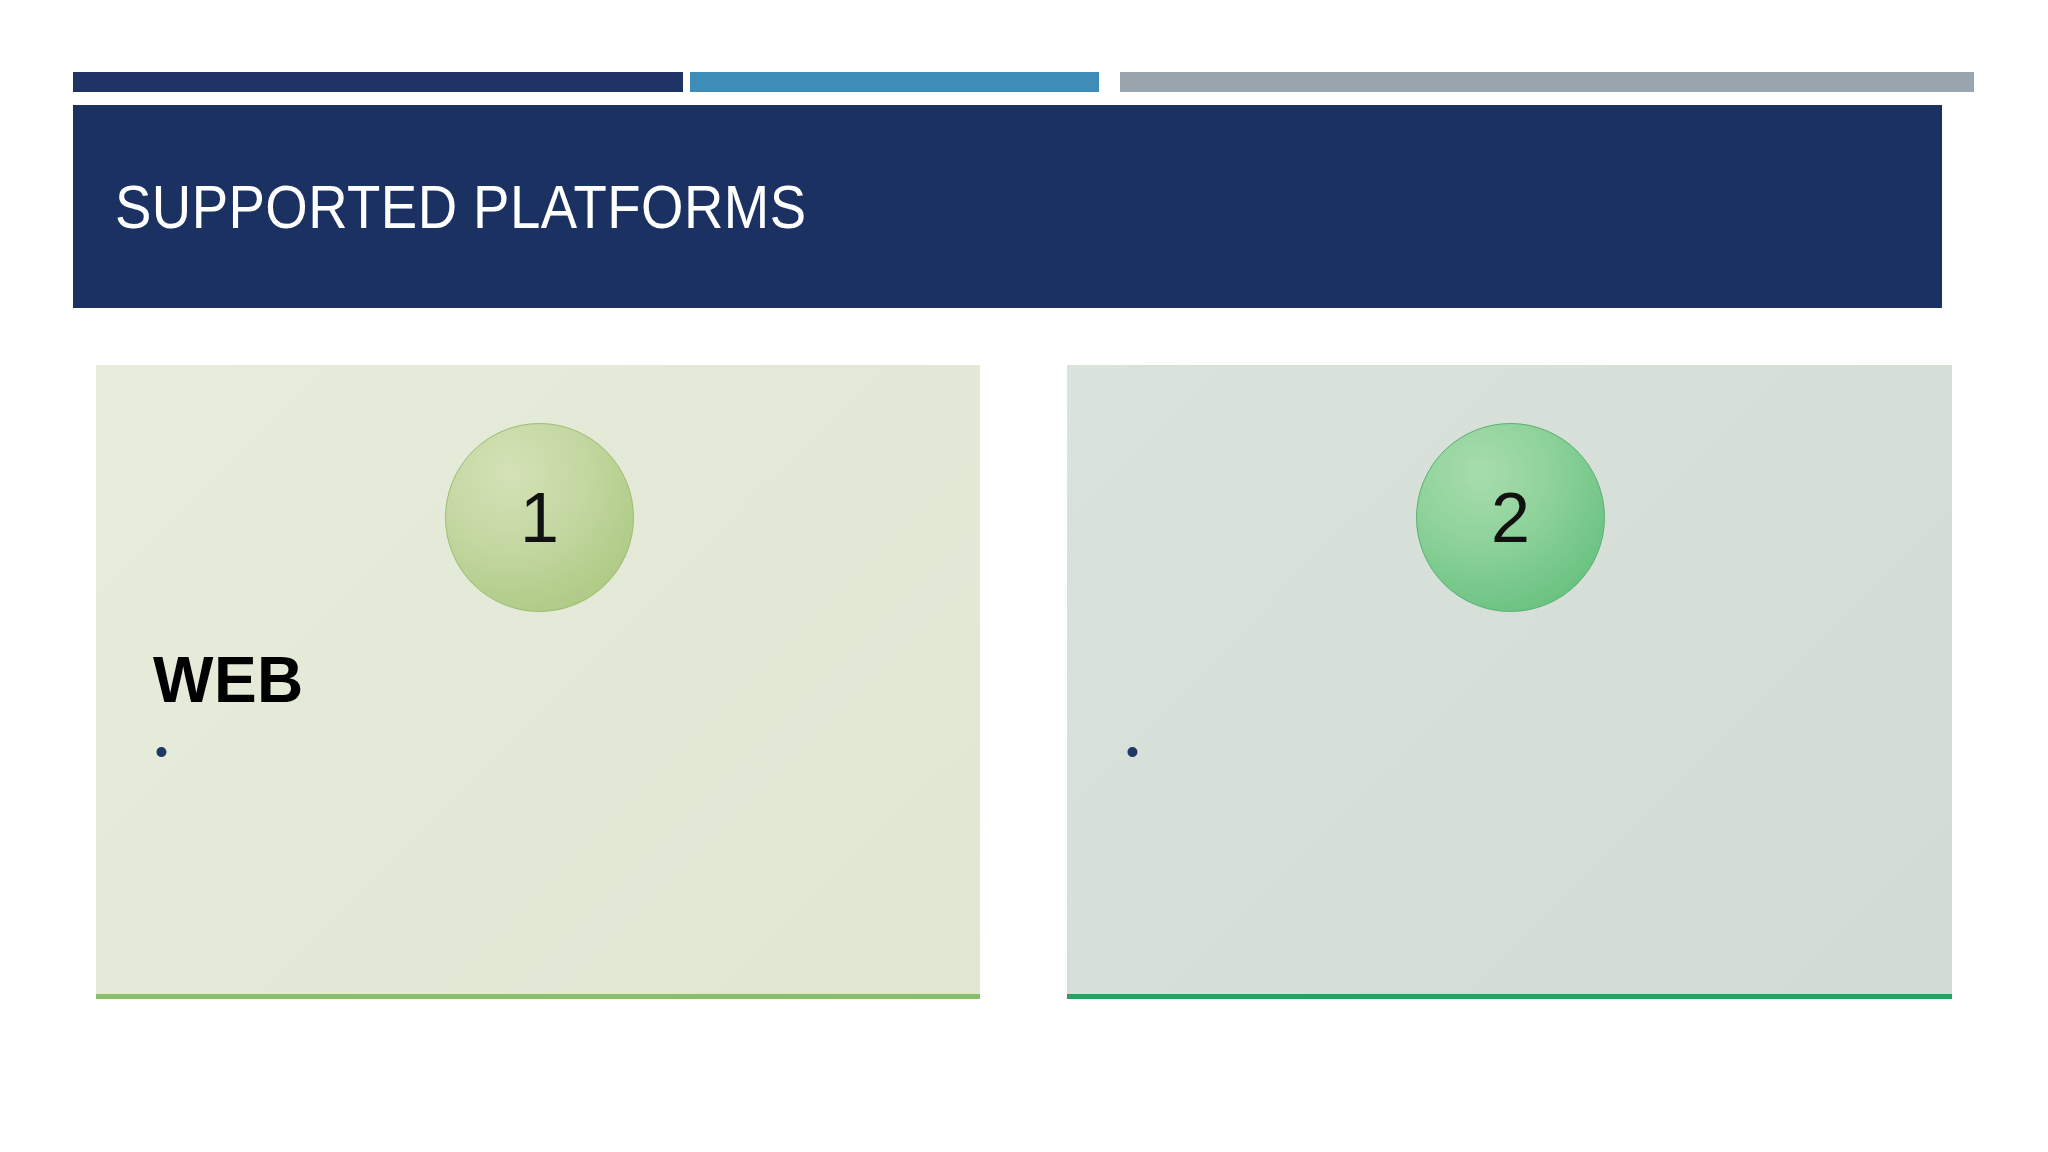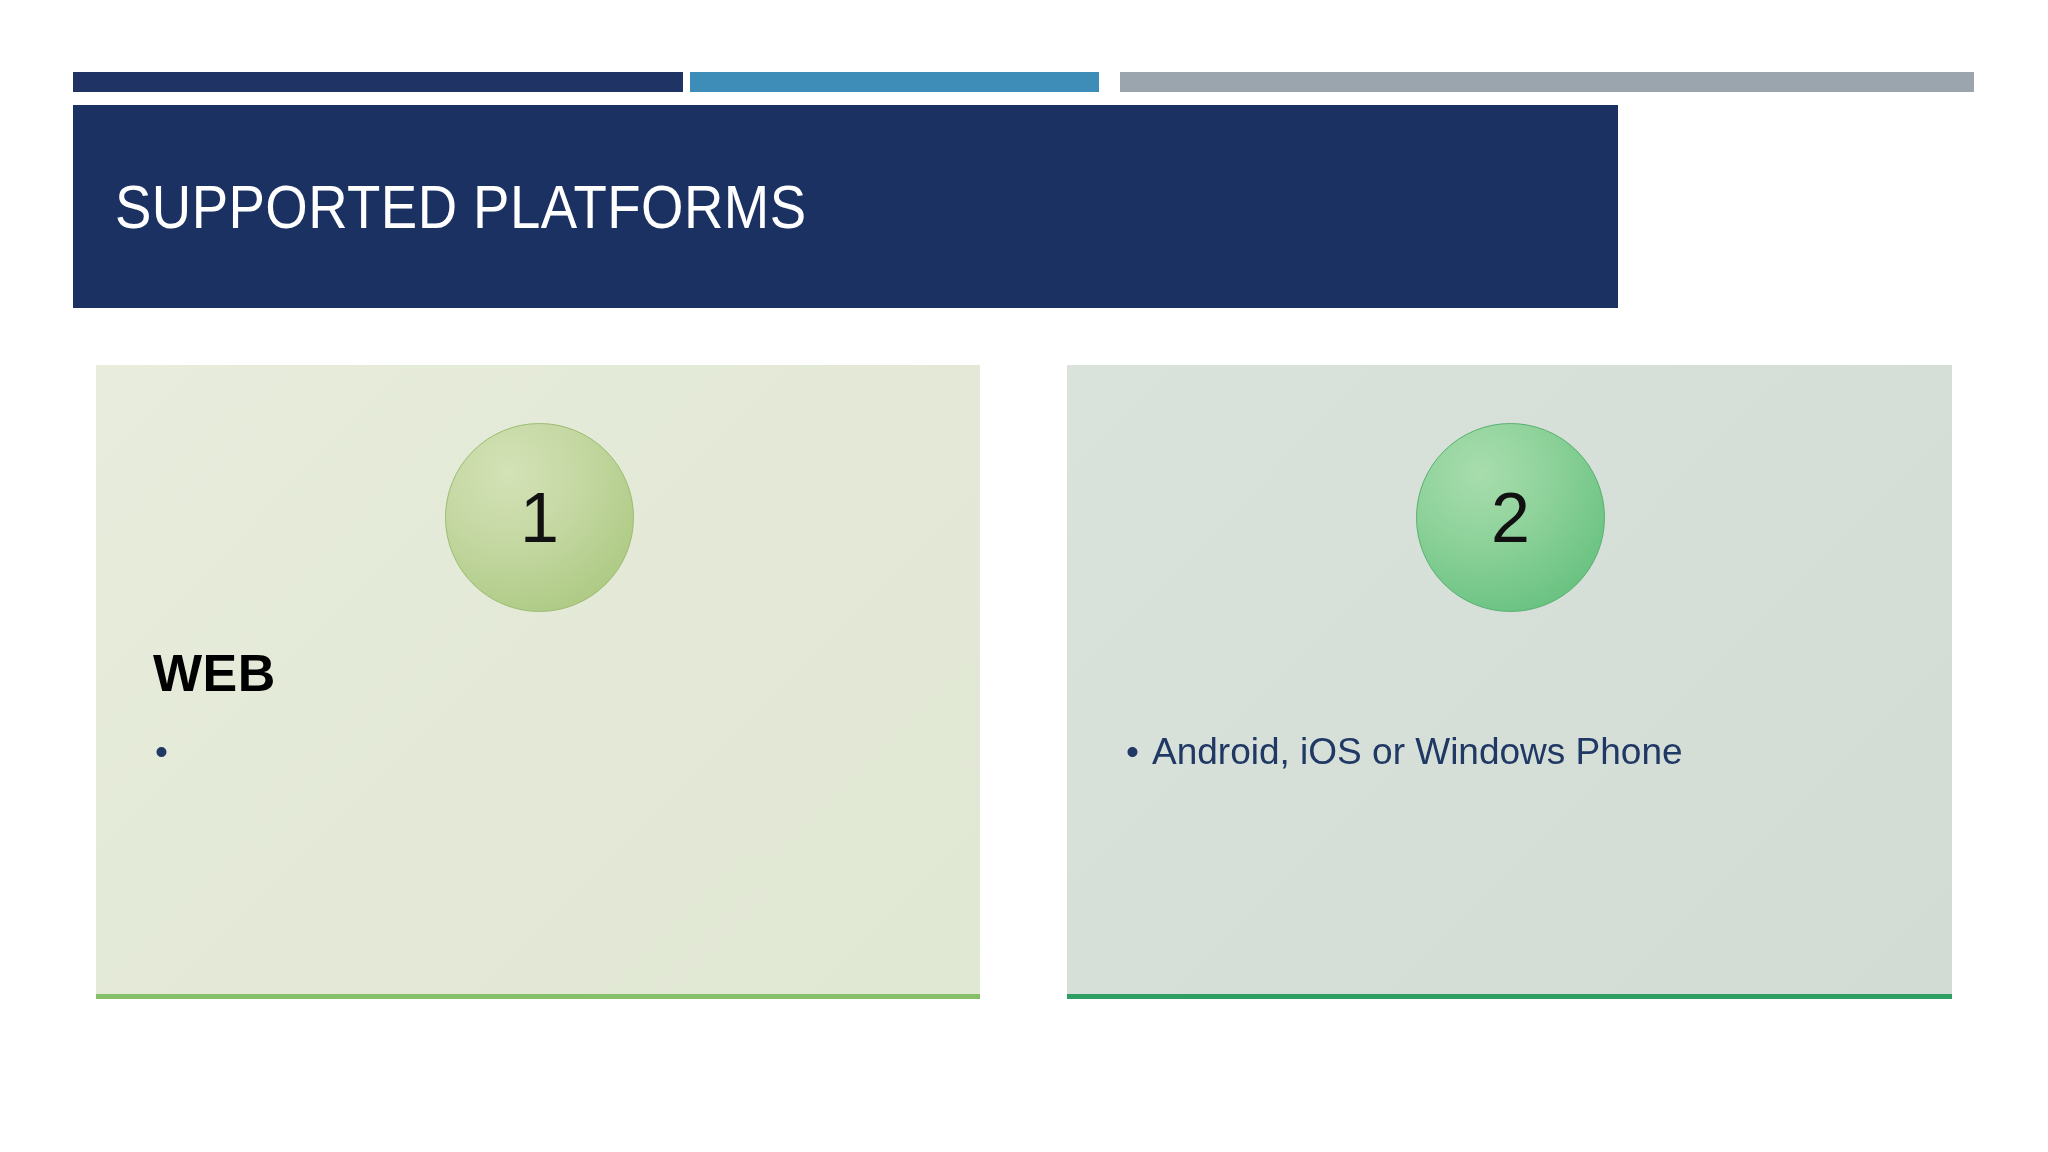--- a/index.html
+++ b/index.html
@@ -36,21 +36,21 @@
   }
   .accent-seg.navy  { left: 73px;   width: 610px; background: #1F3465; }
   .accent-seg.blue  { left: 690px;  width: 409px; background: #3E8DB8; }
   .accent-seg.gray  { left: 1120px; width: 854px; background: #9BA5AD; }
 
   
   .title-band {
     position: absolute;
     left: 73px;
     top: 105px;
-    width: 1545px;
+    width: 1869px;
     height: 203px;
     background: #1B3162;
     display: flex;
     align-items: center;
   }
   .title-text {
     margin-left: 42px;
     color: #FFFFFF;
     font-size: 62px;
     font-weight: 400;
@@ -105,21 +105,21 @@
     left: 349px;
     background: radial-gradient(circle at 34% 26%, #A8DDAE 0%, #8ED29A 38%, #6BC382 78%, #5CB877 100%);
     border: 1px solid #57B070;
   }
 
   
   .card-heading {
     position: absolute;
     left: 57px;
     top: 278px;
-    font-size: 52px;
+    font-size: 64px;
     font-weight: 700;
     color: #000000;
     letter-spacing: 0.5px;
     font-family: "Liberation Sans", sans-serif;
   }
   .bullet-list {
     position: absolute;
     left: 57px;
     top: 363px;
     width: 790px;
@@ -167,18 +167,17 @@
         <span class="dot">•</span>
       </li>
     </ul>
   </div>
 
   <div class="card right">
     <div class="num-circle">2</div>
     <ul class="bullet-list">
       <li class="bullet-item">
         <span class="dot">•</span>
-        <span>Android, iOS or Windows Phone</span>
       </li>
     </ul>
   </div>
 
 </div>
 
 </body></html>

